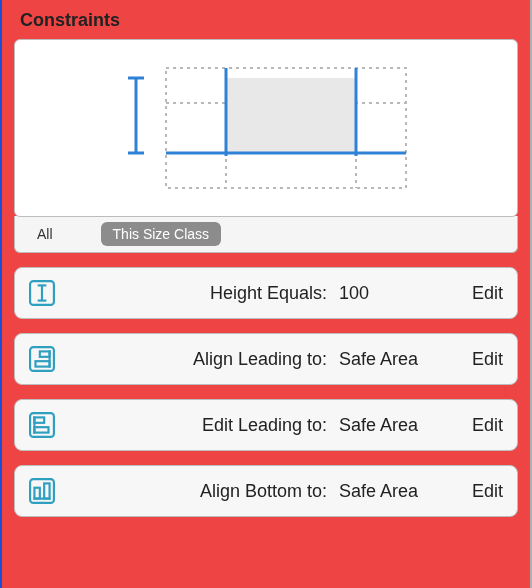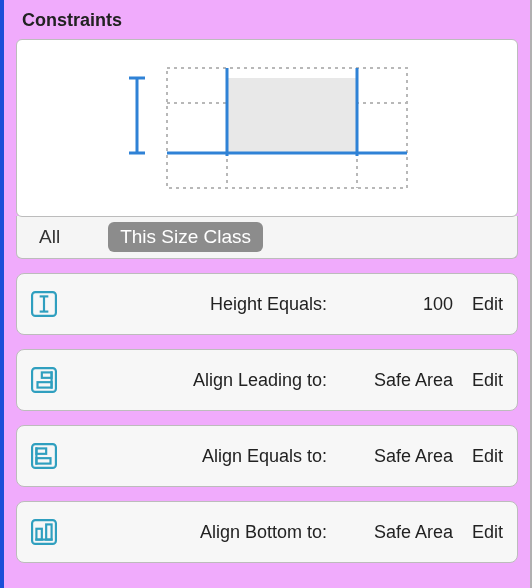--- a/index.html
+++ b/index.html
@@ -6,24 +6,24 @@
   body {
     font-family: -apple-system, BlinkMacSystemFont, "Segoe UI", Helvetica, Arial, sans-serif;
     background: #f0f0f0;
     width: 532px;
     height: 588px;
     overflow: hidden;
     font-size: 17px;
     color: #222;
   }
   .panel {
-    border-left: 4px solid #1d4ed8;
+    border-left: 2px solid #1d4ed8;
     border-right: 2px solid #b0b0b0;
     height: 100%;
-    background: #f0abfc;
+    background: #ef4444;
     padding: 10px 12px 0 12px;
   }
   .section-title {
     font-weight: 700;
     font-size: 18px;
     margin-bottom: 8px;
     padding-left: 6px;
   }
   .canvas-area {
     background: #fff;
@@ -42,58 +42,58 @@
     display: flex;
     align-items: center;
     gap: 10px;
     padding: 6px 10px;
     margin-bottom: 14px;
     margin-top: -1px;
   }
   .filter-btn {
     border: none;
     background: transparent;
-    font-size: 19px;
+    font-size: 14px;
     padding: 4px 12px;
     border-radius: 6px;
     color: #333;
     cursor: pointer;
     text-align: right;
   }
   .filter-btn.selected {
     background: #8c8c8c;
     color: #fff;
     margin-left: 26px;
   }
   .constraint-row {
     background: #f7f7f7;
     border: 1px solid #bcbcbc;
     border-radius: 8px;
-    height: 62px;
+    height: 52px;
     display: flex;
     align-items: center;
     padding: 0 14px;
     margin-bottom: 14px;
     cursor: pointer;
   }
   .row-icon {
     width: 26px;
     height: 26px;
     flex: 0 0 26px;
     margin-right: 8px;
   }
   .row-label {
     flex: 1;
     text-align: right;
     padding-right: 6px;
     font-size: 18px;
   }
   .row-value {
     flex: 0 0 120px;
-    text-align: right;
+    text-align: left;
     padding-left: 6px;
     font-size: 18px;
   }
   .row-edit {
     flex: 0 0 50px;
     font-weight: 400;
     text-align: right;
     font-size: 18px;
     cursor: pointer;
   }
@@ -161,21 +161,21 @@
     <div class="row-edit">Edit</div>
   </div>
 
   <div class="constraint-row">
     <svg class="row-icon" viewBox="0 0 24 24">
       <rect x="1" y="1" width="22" height="22" rx="3" fill="none" stroke="#2f9fbf" stroke-width="2"></rect>
       <rect x="5" y="5" width="9" height="5" fill="none" stroke="#2f9fbf" stroke-width="2"></rect>
       <rect x="5" y="14" width="13" height="5" fill="none" stroke="#2f9fbf" stroke-width="2"></rect>
       <line x1="5" y1="4" x2="5" y2="20" stroke="#2f9fbf" stroke-width="2"></line>
     </svg>
-    <div class="row-label">Align Equals to:</div>
+    <div class="row-label">Edit Leading to:</div>
     <div class="row-value">Safe Area</div>
     <div class="row-edit">Edit</div>
   </div>
 
   <div class="constraint-row">
     <svg class="row-icon" viewBox="0 0 24 24">
       <rect x="1" y="1" width="22" height="22" rx="3" fill="none" stroke="#2f9fbf" stroke-width="2"></rect>
       <rect x="5" y="9" width="5" height="10" fill="none" stroke="#2f9fbf" stroke-width="2"></rect>
       <rect x="14" y="5" width="5" height="14" fill="none" stroke="#2f9fbf" stroke-width="2"></rect>
       <line x1="4" y1="19" x2="20" y2="19" stroke="#2f9fbf" stroke-width="2"></line>

